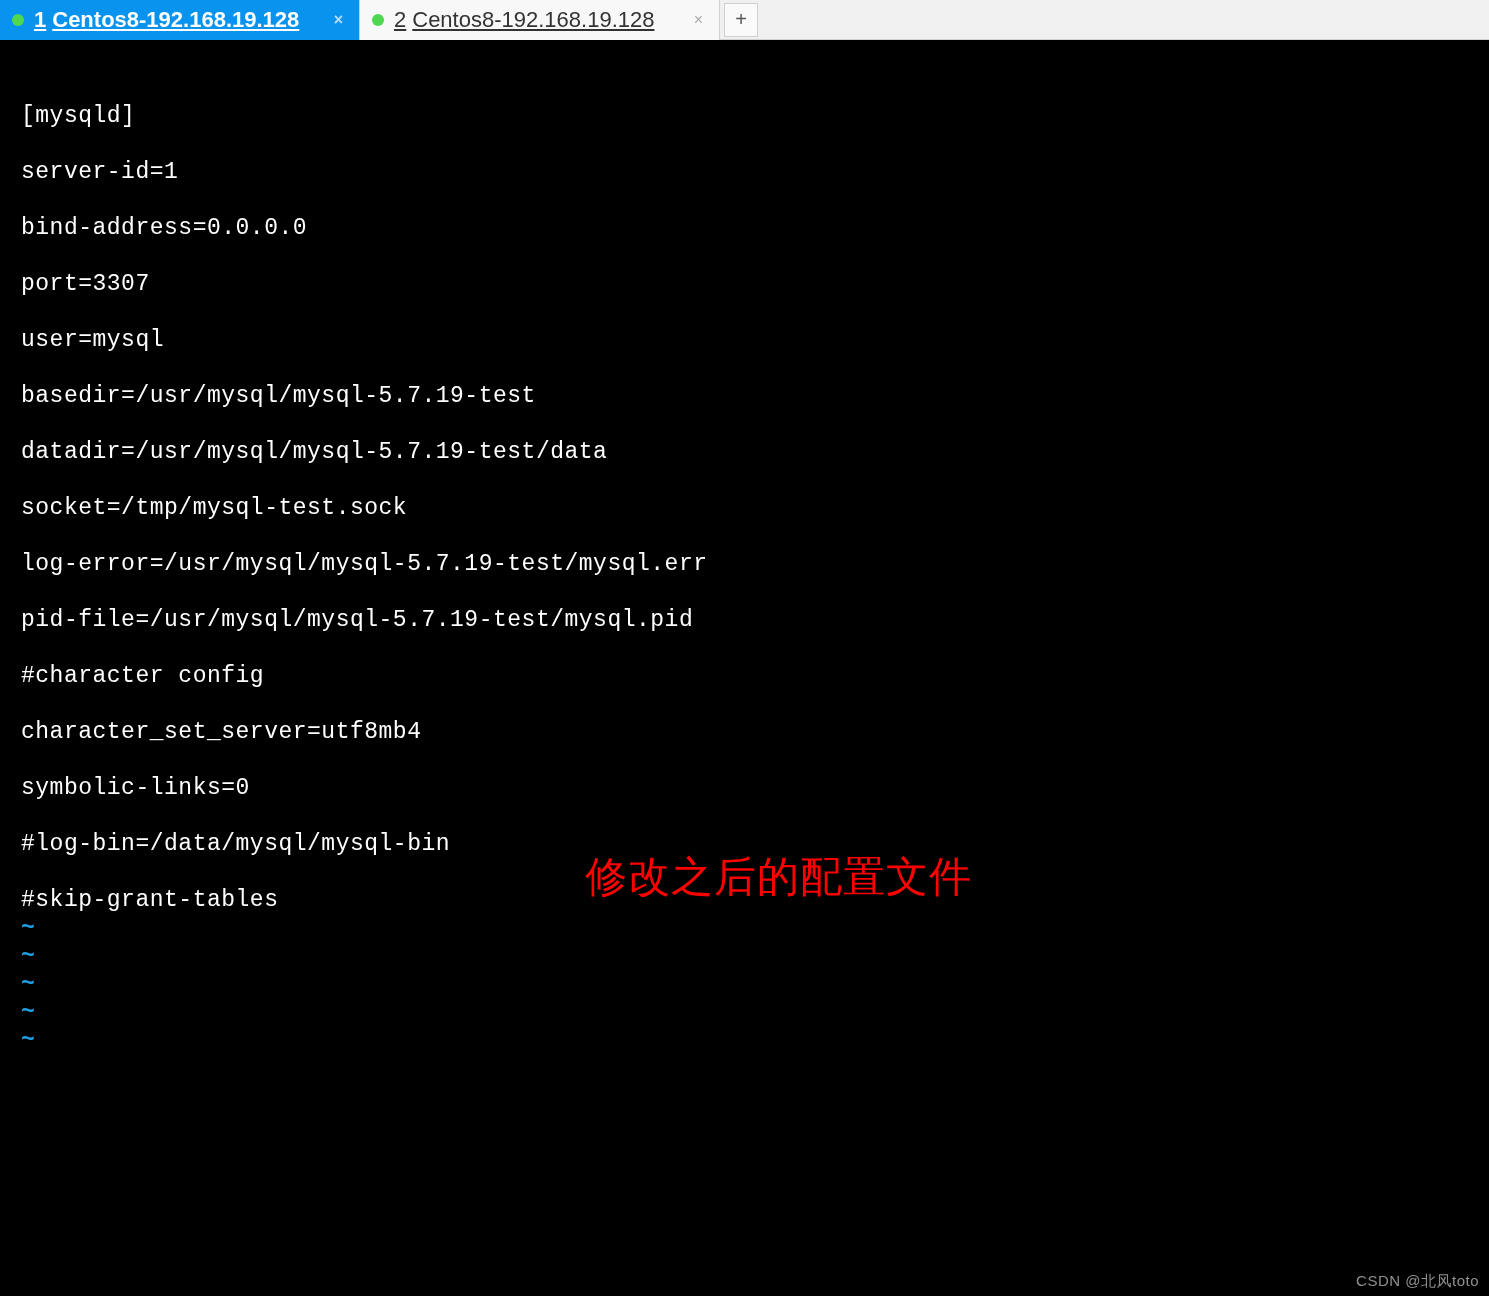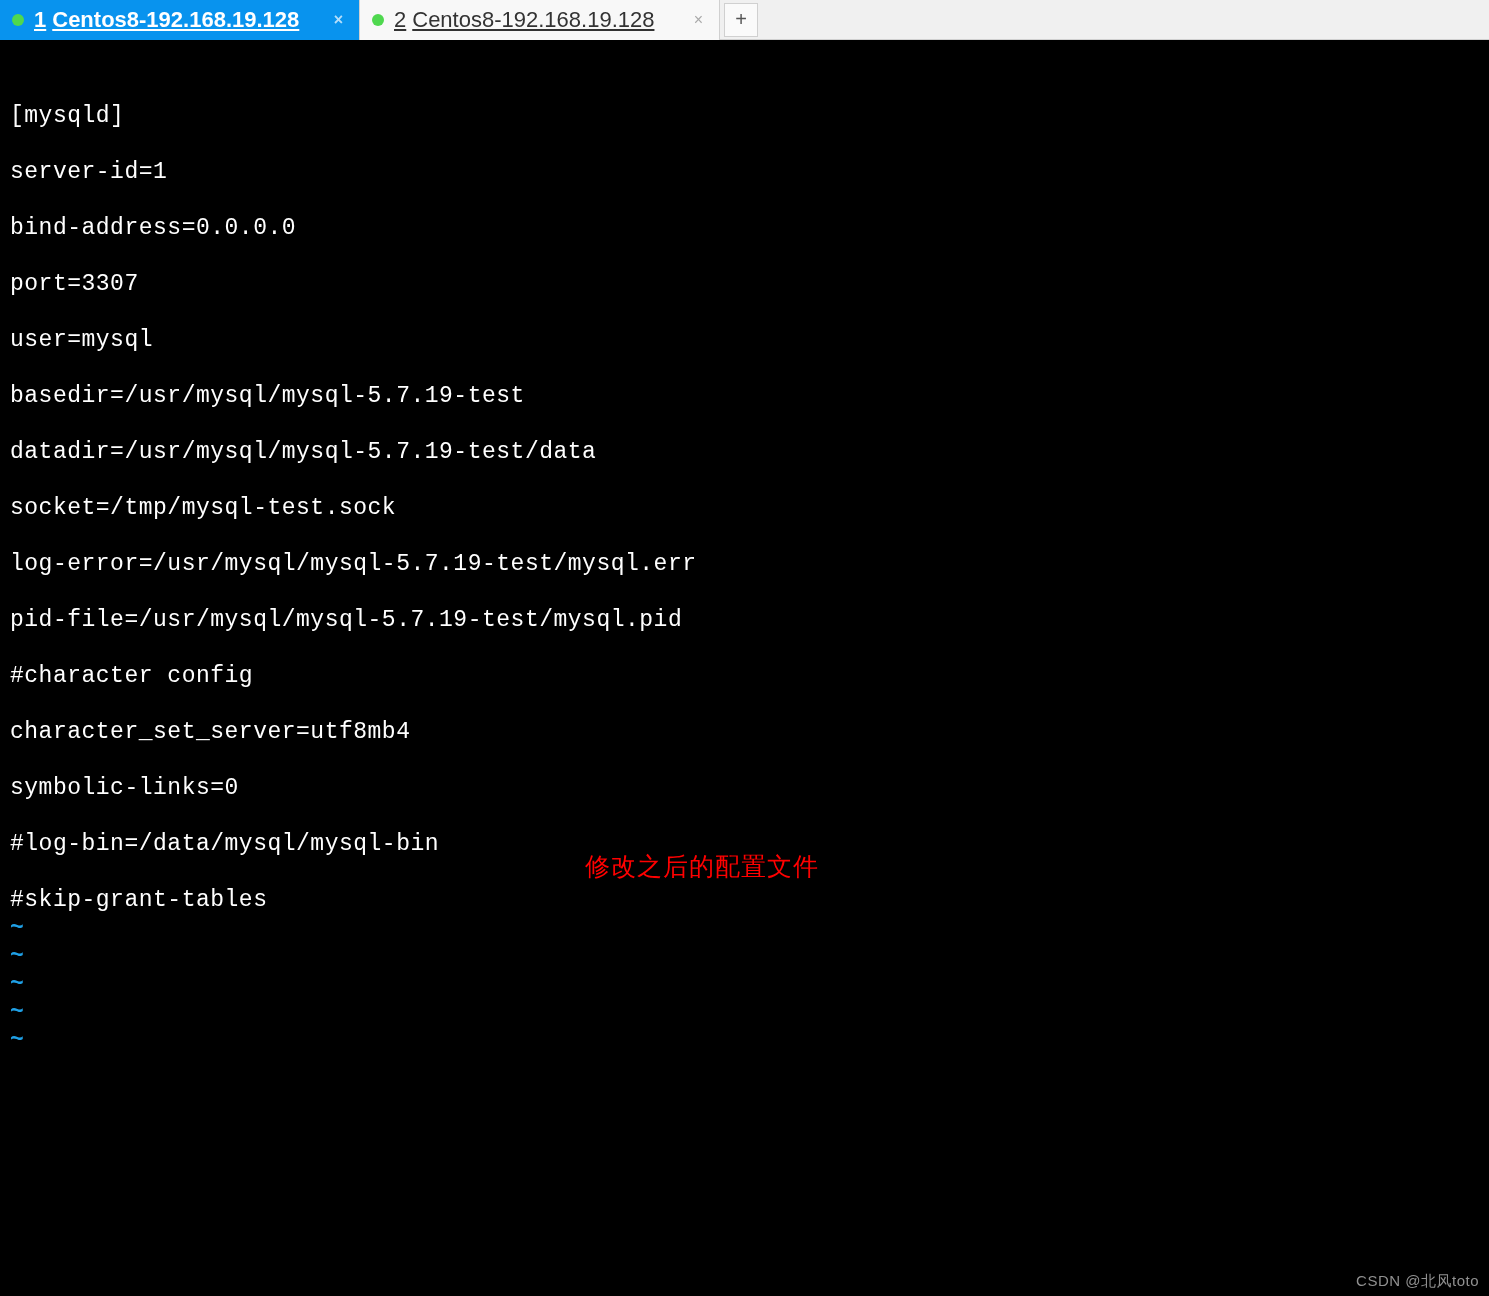--- a/index.html
+++ b/index.html
@@ -82,38 +82,38 @@
       cursor: pointer;
       border: 1px solid #d0d0d0;
       background: #fafafa;
     }
     .terminal {
       background: #000000;
       color: #ffffff;
       font-family: "Consolas", "Courier New", monospace;
       font-size: 23px;
       line-height: 1.2;
-      padding: 8px 10px;
+      padding: 8px 21px;
       height: calc(100% - 40px);
       white-space: pre;
       position: relative;
       letter-spacing: 0.5px;
     }
     .terminal-line {
       min-height: 28px;
     }
     .tilde {
       color: #1fa0e6;
       font-weight: bold;
     }
     .annotation {
       position: absolute;
       color: #ff0000;
       font-family: "SimSun", "Microsoft YaHei", serif;
-      font-size: 25px;
+      font-size: 42px;
       font-weight: normal;
       top: 812px;
       left: 585px;
       letter-spacing: 1px;
     }
     .watermark {
       position: absolute;
       bottom: 6px;
       right: 10px;
       color: #909090;

